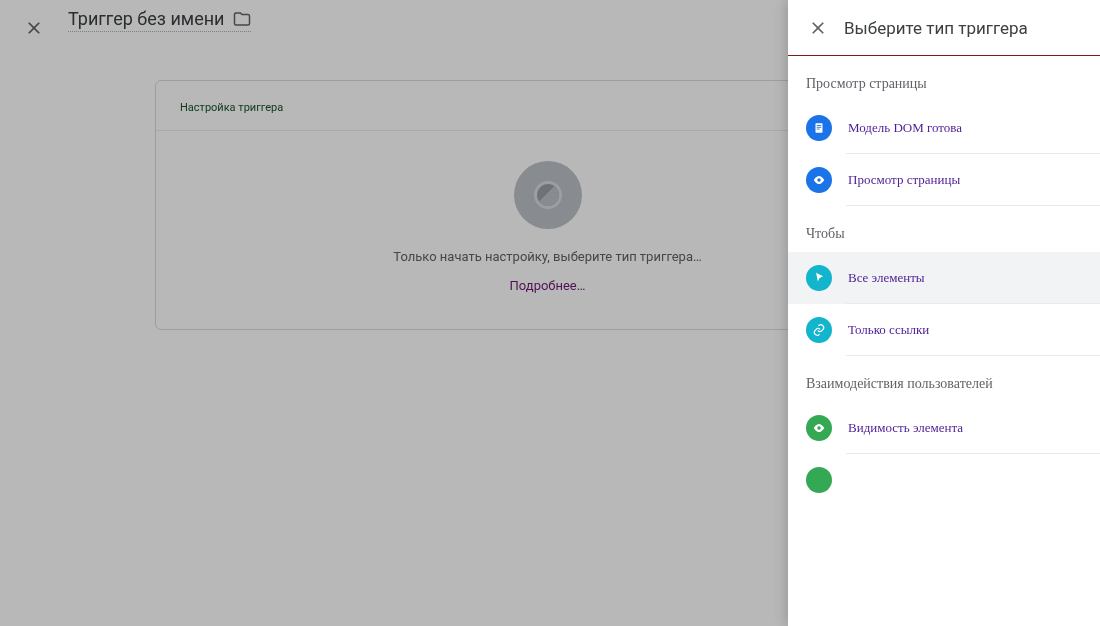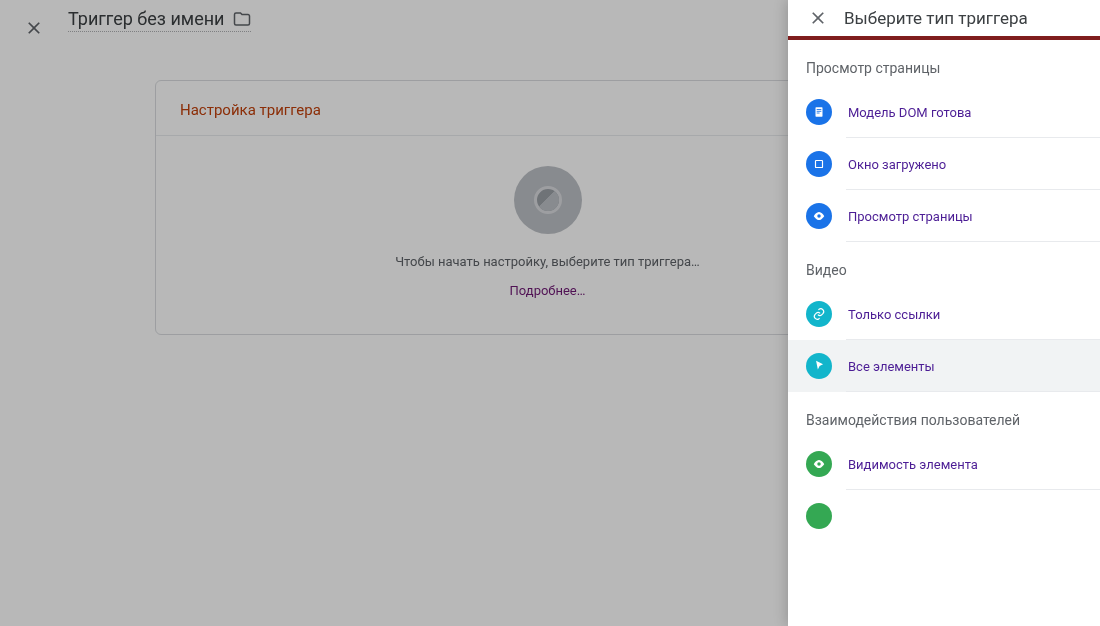--- a/index.html
+++ b/index.html
@@ -60,22 +60,22 @@
     
     .card {
       margin: 24px 160px 0 155px;
       background: #fff;
       border: 1px solid #dadce0;
       border-radius: 6px;
       overflow: hidden;
     }
     .card-header {
       padding: 20px 24px 16px 24px;
-      font-size: 15px;
-      color: #c2410c;
+      font-size: 11px;
+      color: #14532d;
       border-bottom: 1px solid #e8eaed;
     }
     .card-body {
       padding: 30px 24px 36px 24px;
       display: flex;
       flex-direction: column;
       align-items: center;
       gap: 14px;
     }
     .placeholder-circle {
@@ -120,36 +120,37 @@
       right: 0;
       width: 312px;
       height: 100%;
       background: #fff;
       box-shadow: -2px 0 12px rgba(0,0,0,0.18);
       display: flex;
       flex-direction: column;
       z-index: 10;
     }
     .panel-header {
-      height: 40px;
+      height: 56px;
       display: flex;
       align-items: center;
       padding: 0 10px;
       gap: 6px;
-      border-bottom: 4px solid #7f1d1d;
+      border-bottom: 1px solid #7f1d1d;
     }
     .panel-title {
       font-size: 17px;
       color: #3c4043;
     }
 
     .panel-body {
       flex: 1;
       overflow-y: auto;
       padding-bottom: 20px;
+      font-family: Liberation Serif, serif;
     }
     .section-label {
       font-size: 14px;
       color: #5f6368;
       padding: 20px 18px 10px 18px;
     }
     .trigger-item {
       display: flex;
       align-items: center;
       gap: 16px;
@@ -203,21 +204,21 @@
         </svg>
     </div>
   </div>
 
   <div class="card">
     <div class="card-header">Настройка триггера</div>
     <div class="card-body">
       <div class="placeholder-circle">
         <div class="placeholder-inner"></div>
       </div>
-      <div class="hint-text">Чтобы начать настройку, выберите тип триггера…</div>
+      <div class="hint-text">Только начать настройку, выберите тип триггера…</div>
       <div class="learn-more">Подробнее…</div>
     </div>
   </div>
 </div>
 
 <div class="dim-overlay"></div>
 
 <div class="side-panel">
   <div class="panel-header">
     <div class="icon-btn">
@@ -237,55 +238,46 @@
             <rect x="8" y="10" width="8" height="1.5" fill="#1a73e8"></rect>
             <rect x="8" y="13" width="5" height="1.5" fill="#1a73e8"></rect>
           </svg>
         </div>
         <div class="trigger-label">Модель DOM готова</div>
         <div class="item-divider"></div>
       </div>
       <div class="trigger-item">
         <div class="trigger-icon ic-blue" style="color: rgb(26, 115, 232);">
           <svg width="14" height="14" viewBox="0 0 24 24">
-            <rect x="6" y="6" width="12" height="12" rx="1" fill="none" stroke="#fff" stroke-width="2"></rect>
-          </svg>
-        </div>
-        <div class="trigger-label">Окно загружено</div>
-        <div class="item-divider"></div>
-      </div>
-      <div class="trigger-item">
-        <div class="trigger-icon ic-blue" style="color: rgb(26, 115, 232);">
-          <svg width="14" height="14" viewBox="0 0 24 24">
             <path d="M12 5C7 5 3 12 3 12s4 7 9 7 9-7 9-7-4-7-9-7z" fill="#fff"></path>
             <circle cx="12" cy="12" r="3" fill="currentColor"></circle>
           </svg>
         </div>
         <div class="trigger-label">Просмотр страницы</div>
         <div class="item-divider"></div>
       </div>
-      <div class="section-label">Видео</div>
-      <div class="trigger-item">
-        <div class="trigger-icon ic-cyan" style="color: rgb(18, 181, 203);">
-          <svg width="14" height="14" viewBox="0 0 24 24">
-            <path d="M10 13a5 5 0 0 0 7 0l2-2a5 5 0 0 0-7-7l-1 1M14 11a5 5 0 0 0-7 0l-2 2a5 5 0 0 0 7 7l1-1" fill="none" stroke="#fff" stroke-width="2"></path>
-          </svg>
-        </div>
-        <div class="trigger-label">Только ссылки</div>
-        <div class="item-divider"></div>
-      </div>
+      <div class="section-label">Чтобы</div>
       <div class="trigger-item selected">
         <div class="trigger-icon ic-cyan" style="color: rgb(18, 181, 203);">
           <svg width="14" height="14" viewBox="0 0 24 24">
             <path d="M7 3l3 15 3-6 6-3z" fill="#fff"></path>
           </svg>
         </div>
         <div class="trigger-label">Все элементы</div>
         <div class="item-divider"></div>
       </div>
+      <div class="trigger-item">
+        <div class="trigger-icon ic-cyan" style="color: rgb(18, 181, 203);">
+          <svg width="14" height="14" viewBox="0 0 24 24">
+            <path d="M10 13a5 5 0 0 0 7 0l2-2a5 5 0 0 0-7-7l-1 1M14 11a5 5 0 0 0-7 0l-2 2a5 5 0 0 0 7 7l1-1" fill="none" stroke="#fff" stroke-width="2"></path>
+          </svg>
+        </div>
+        <div class="trigger-label">Только ссылки</div>
+        <div class="item-divider"></div>
+      </div>
       <div class="section-label">Взаимодействия пользователей</div>
       <div class="trigger-item">
         <div class="trigger-icon ic-green" style="color: rgb(52, 168, 83);">
           <svg width="14" height="14" viewBox="0 0 24 24">
             <path d="M12 5C7 5 3 12 3 12s4 7 9 7 9-7 9-7-4-7-9-7z" fill="#fff"></path>
             <circle cx="12" cy="12" r="3" fill="currentColor"></circle>
           </svg>
         </div>
         <div class="trigger-label">Видимость элемента</div>
         <div class="item-divider"></div>

